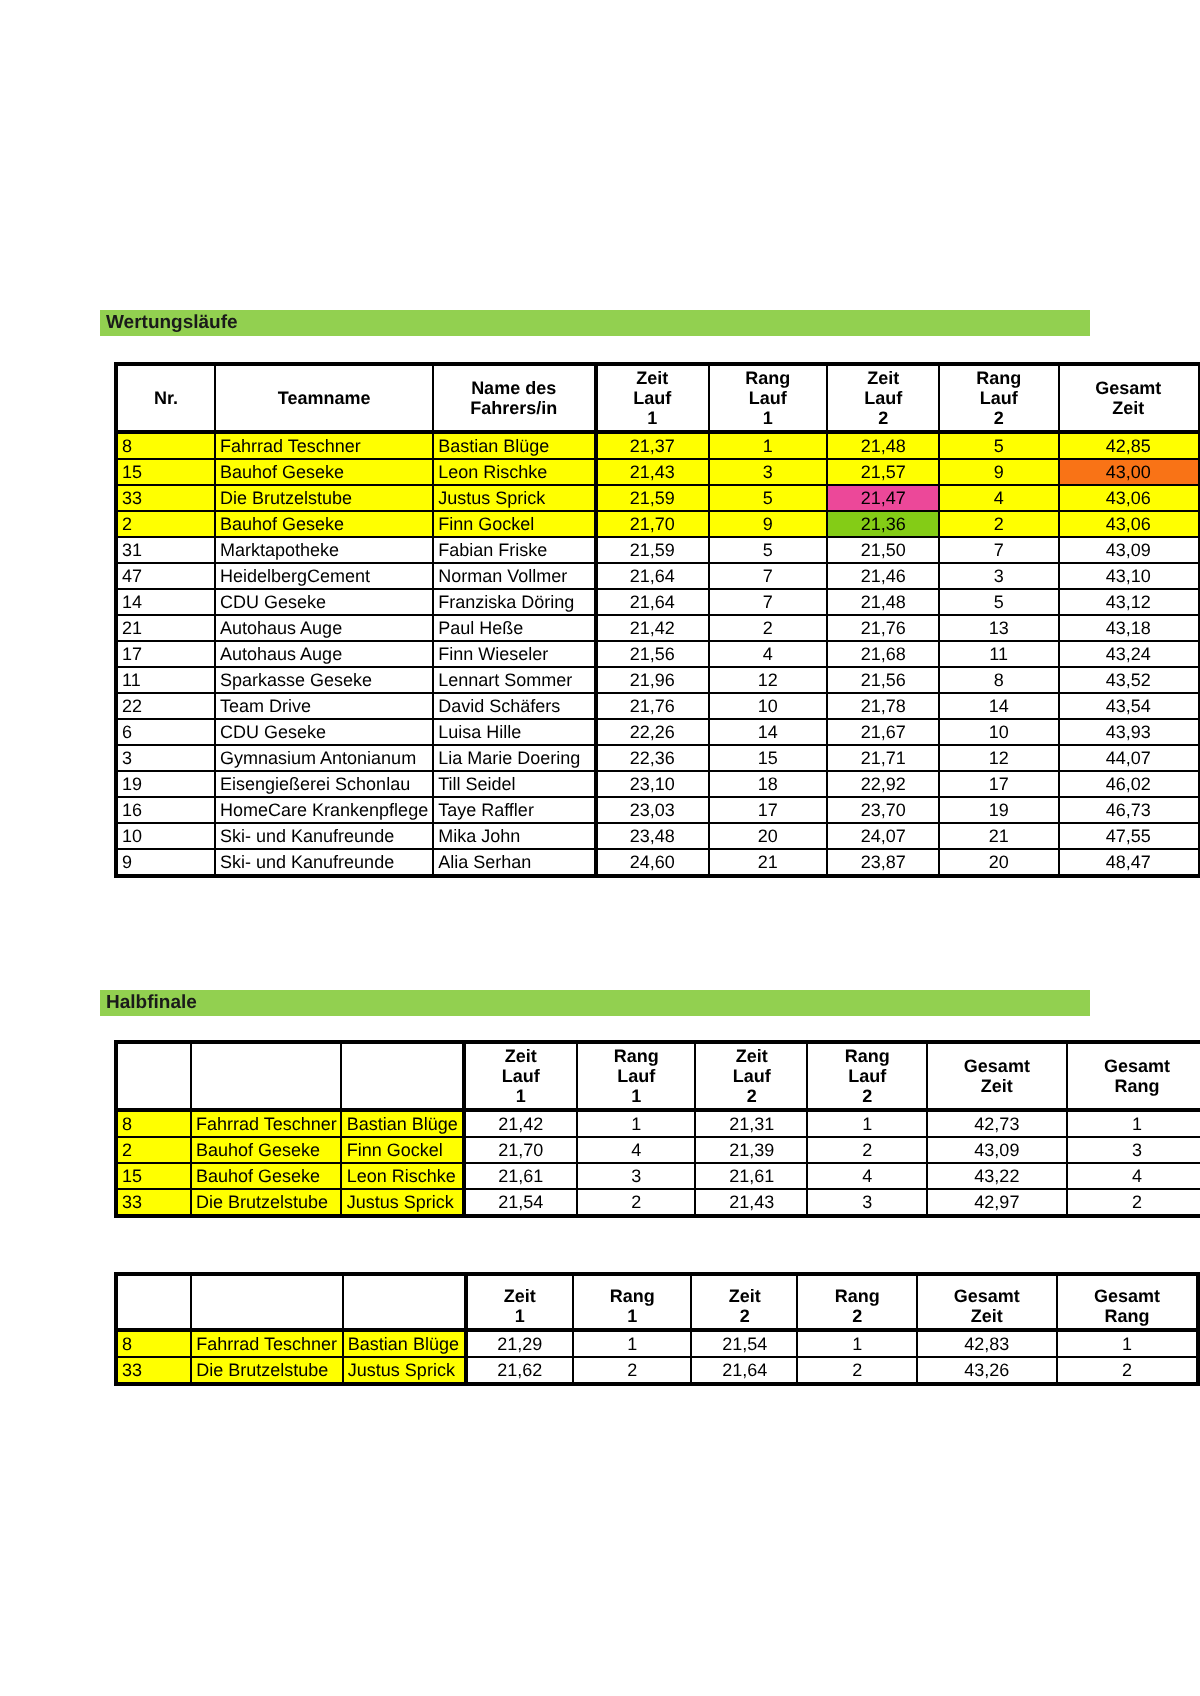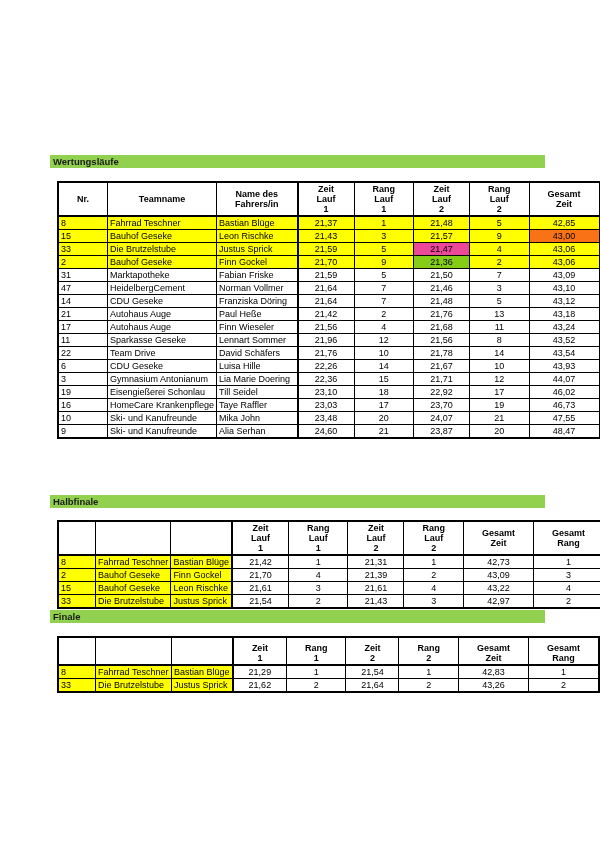--- a/index.html
+++ b/index.html
@@ -325,21 +325,20 @@
           <td class="num thick-left">21,54</td>
           <td class="num">2</td>
           <td class="num">21,43</td>
           <td class="num">3</td>
           <td class="num">42,97</td>
           <td class="num">2</td>
         </tr>
       </tbody>
     </table>
 
-  <div class="bar" style="top: 610px; background: rgb(146, 208, 80);">Finale</div>
   <table class="results finale" style="top:636px">
     <colgroup>
       <col style="width:48px">
         <col style="width:121px">
         <col style="width:101px">
       <col style="width:31px">
         <col style="width:31px">
         <col style="width:31px">
       <col style="width:30px">
         <col style="width:54px">

